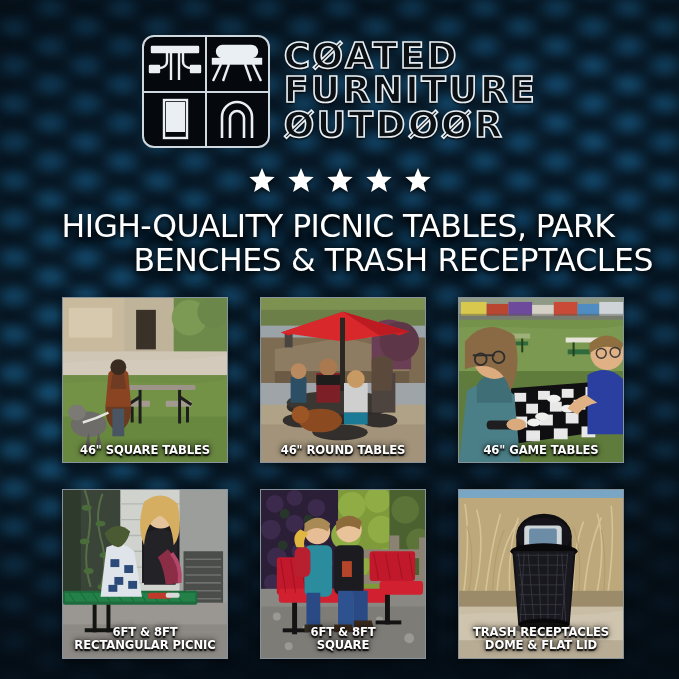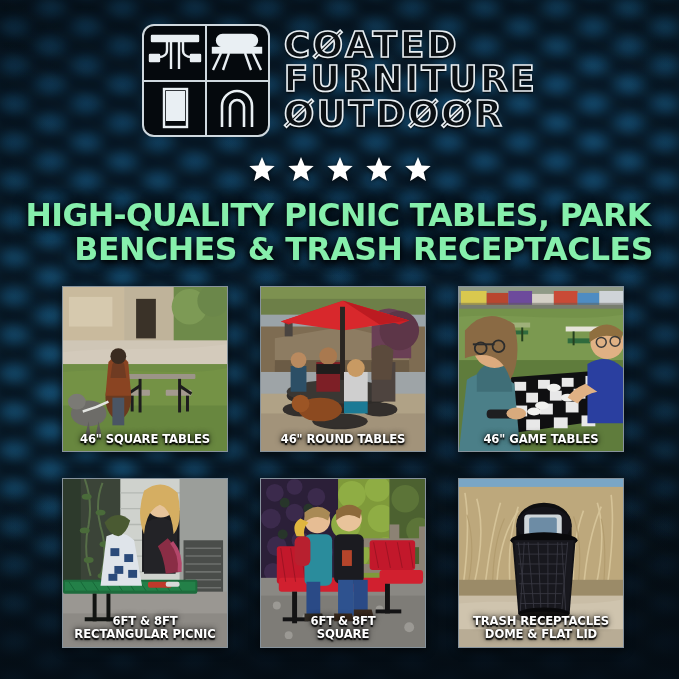--- a/index.html
+++ b/index.html
@@ -45,21 +45,21 @@
   }
   .bg-vig {
     background:
       linear-gradient(to bottom, rgba(0,0,0,.30) 0%, rgba(0,0,0,0) 16%,
         rgba(0,0,0,0) 70%, rgba(4,12,20,.70) 93%, rgba(4,12,20,.92) 100%),
       linear-gradient(to right, rgba(0,0,0,.22) 0%, rgba(0,0,0,0) 14%,
         rgba(0,0,0,0) 86%, rgba(0,0,0,.22) 100%);
   }
 
   
-  .content { position: relative; z-index: 5; width: 679px; height: 490px; }
+  .content { position: relative; z-index: 5; width: 679px; height: 490px; margin-top: 11px; }
 
   
   .logo-row {
     position: absolute; left: 0; right: 0; top: 24px;
     display: flex; align-items: center; justify-content: center; gap: 14px;
   }
   .logo-mark {
     width: 128px; height: 113px; flex: 0 0 auto;
     background: #05090d;
     border: 2px solid #cfd8de; border-radius: 12px;
@@ -94,23 +94,23 @@
     position: absolute; left: 0; right: 0; top: 155px;
     display: flex; align-items: center; justify-content: center; gap: 9px;
   }
   .stars svg { filter: drop-shadow(0 1px 2px rgba(0,0,0,.8)); }
 
   
   .headline {
     position: absolute; left: 23px; right: 26px; top: 199px;
     text-align: center;
     font-family: "DejaVu Sans", sans-serif;
-    font-weight: 700; font-size: 31.5px; line-height: 1.07;
+    font-weight: 400; font-size: 31.5px; line-height: 1.07;
     letter-spacing: -.6px;
-    color: #86efac;
+    color: #ffffff;
     text-shadow: 0 2px 5px rgba(0,0,0,.92), 0 0 14px rgba(0,0,0,.75);
   }
   .headline .l2 { letter-spacing: -.4px; text-align: right; }
 
   
   .grid {
     position: absolute; left: 62px; top: 286px;
     width: 555px; height: 362px;
     display: grid;
     grid-template-columns: repeat(3, 166px);

